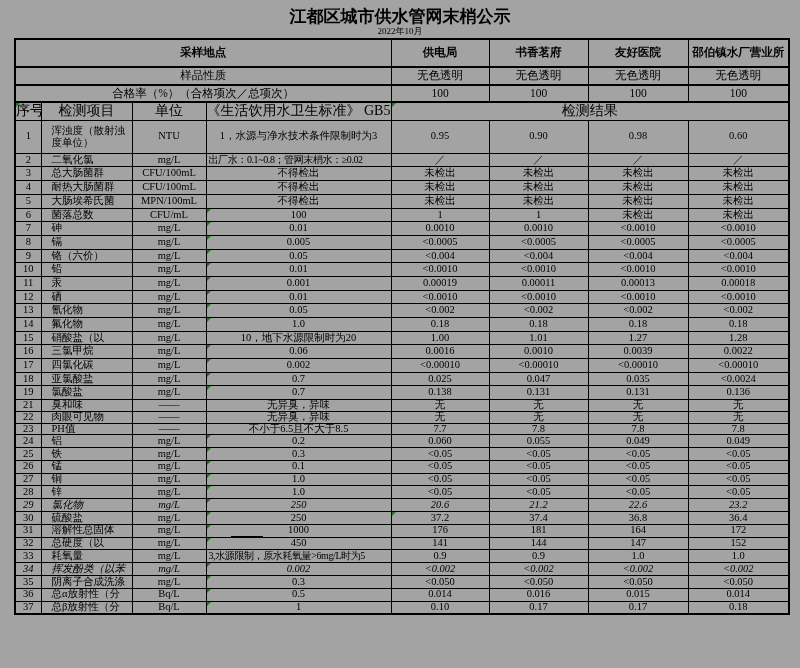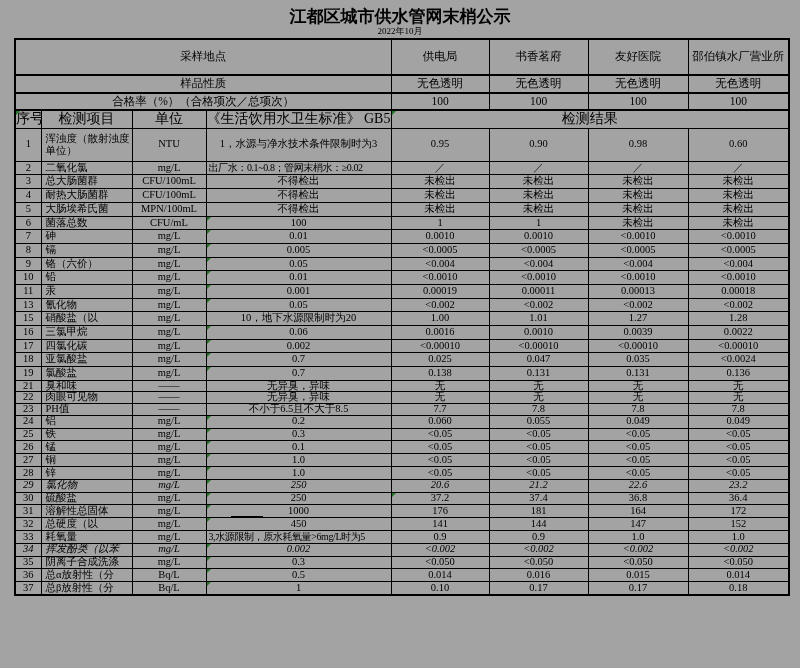--- a/index.html
+++ b/index.html
@@ -8,21 +8,21 @@
   .page{position:relative;width:800px;height:668px;background:#a3a3a3;}
   .title{text-align:center;font-size:17px;font-weight:bold;padding-top:7px;line-height:1.2;}
   .subtitle{text-align:center;font-size:9px;line-height:1.1;}
   table{border-collapse:collapse;table-layout:fixed;width:774px;margin:1px 0 0 14px;
         border:2px solid #000;}
   td{border:1px solid #000;text-align:center;vertical-align:middle;
      padding:0;font-size:10.5px;line-height:1.02;overflow:hidden;
      white-space:nowrap;position:relative;}
   tr.head-row td{border-top:2px solid #000;border-bottom:2px solid #000;font-size:11.5px;}
   tr.col-head td{font-size:14px;}
-  td.item{text-align:left;padding-left:4px;}
+  td.item{text-align:left;padding-left:10px;}
   td.wrap{white-space:normal;line-height:1.15;}
   td.fill{text-align:left;padding-left:2px;font-size:10px;letter-spacing:-0.4px;}
   td.unit{font-size:10.5px;}
   .mk::before{content:"";position:absolute;top:0;left:0;width:0;height:0;
               border-top:4px solid #217821;border-right:4px solid transparent;}
   .dash-artifact{position:absolute;left:24px;bottom:-1px;width:32px;height:0;
                  border-top:2px solid #000;display:block;}
 </style>
 </head>
 <body>
@@ -36,21 +36,21 @@
       <col style="width:26px">
         <col style="width:91px">
         <col style="width:74px">
         <col style="width:185px">
       <col style="width:98px">
         <col style="width:99px">
         <col style="width:100px">
         <col style="width:101px">
     </colgroup>
     <tbody id="header-body">
-        <tr class="head-row" style="height: 36px;">
+        <tr class="head-row" style="height: 28px; font-weight: bold;">
           <td colspan="4">采样地点</td>
           <td>供电局</td>
           <td>书香茗府</td>
           <td>友好医院</td>
           <td>邵伯镇水厂营业所</td>
         </tr>
         <tr class="head-row" style="height: 18px; padding-left: 40px;">
           <td colspan="4">样品性质</td>
           <td>无色透明</td>
           <td>无色透明</td>
@@ -179,28 +179,48 @@
           <td>11</td>
           <td class="item">汞</td>
           <td class="unit">mg/L</td>
           <td class="mk">0.001</td>
           <td>0.00019</td>
           <td>0.00011</td>
           <td>0.00013</td>
           <td>0.00018</td>
         </tr>
         <tr style="height: 13.7px;">
+          <td>12</td>
+          <td class="item">硒</td>
+          <td class="unit">mg/L</td>
+          <td class="mk">0.01</td>
+          <td>&lt;0.0010</td>
+          <td>&lt;0.0010</td>
+          <td>&lt;0.0010</td>
+          <td>&lt;0.0010</td>
+        </tr>
+        <tr style="height: 13.7px;">
           <td>13</td>
           <td class="item">氰化物</td>
           <td class="unit">mg/L</td>
           <td class="mk">0.05</td>
           <td>&lt;0.002</td>
           <td>&lt;0.002</td>
           <td>&lt;0.002</td>
           <td>&lt;0.002</td>
+        </tr>
+        <tr style="height: 13.7px;">
+          <td>14</td>
+          <td class="item">氟化物</td>
+          <td class="unit">mg/L</td>
+          <td class="mk">1.0</td>
+          <td>0.18</td>
+          <td>0.18</td>
+          <td>0.18</td>
+          <td>0.18</td>
         </tr>
         <tr style="height: 13.7px;">
           <td>15</td>
           <td class="item">硝酸盐（以</td>
           <td class="unit">mg/L</td>
           <td>10，地下水源限制时为20</td>
           <td>1.00</td>
           <td>1.01</td>
           <td>1.27</td>
           <td>1.28</td>

